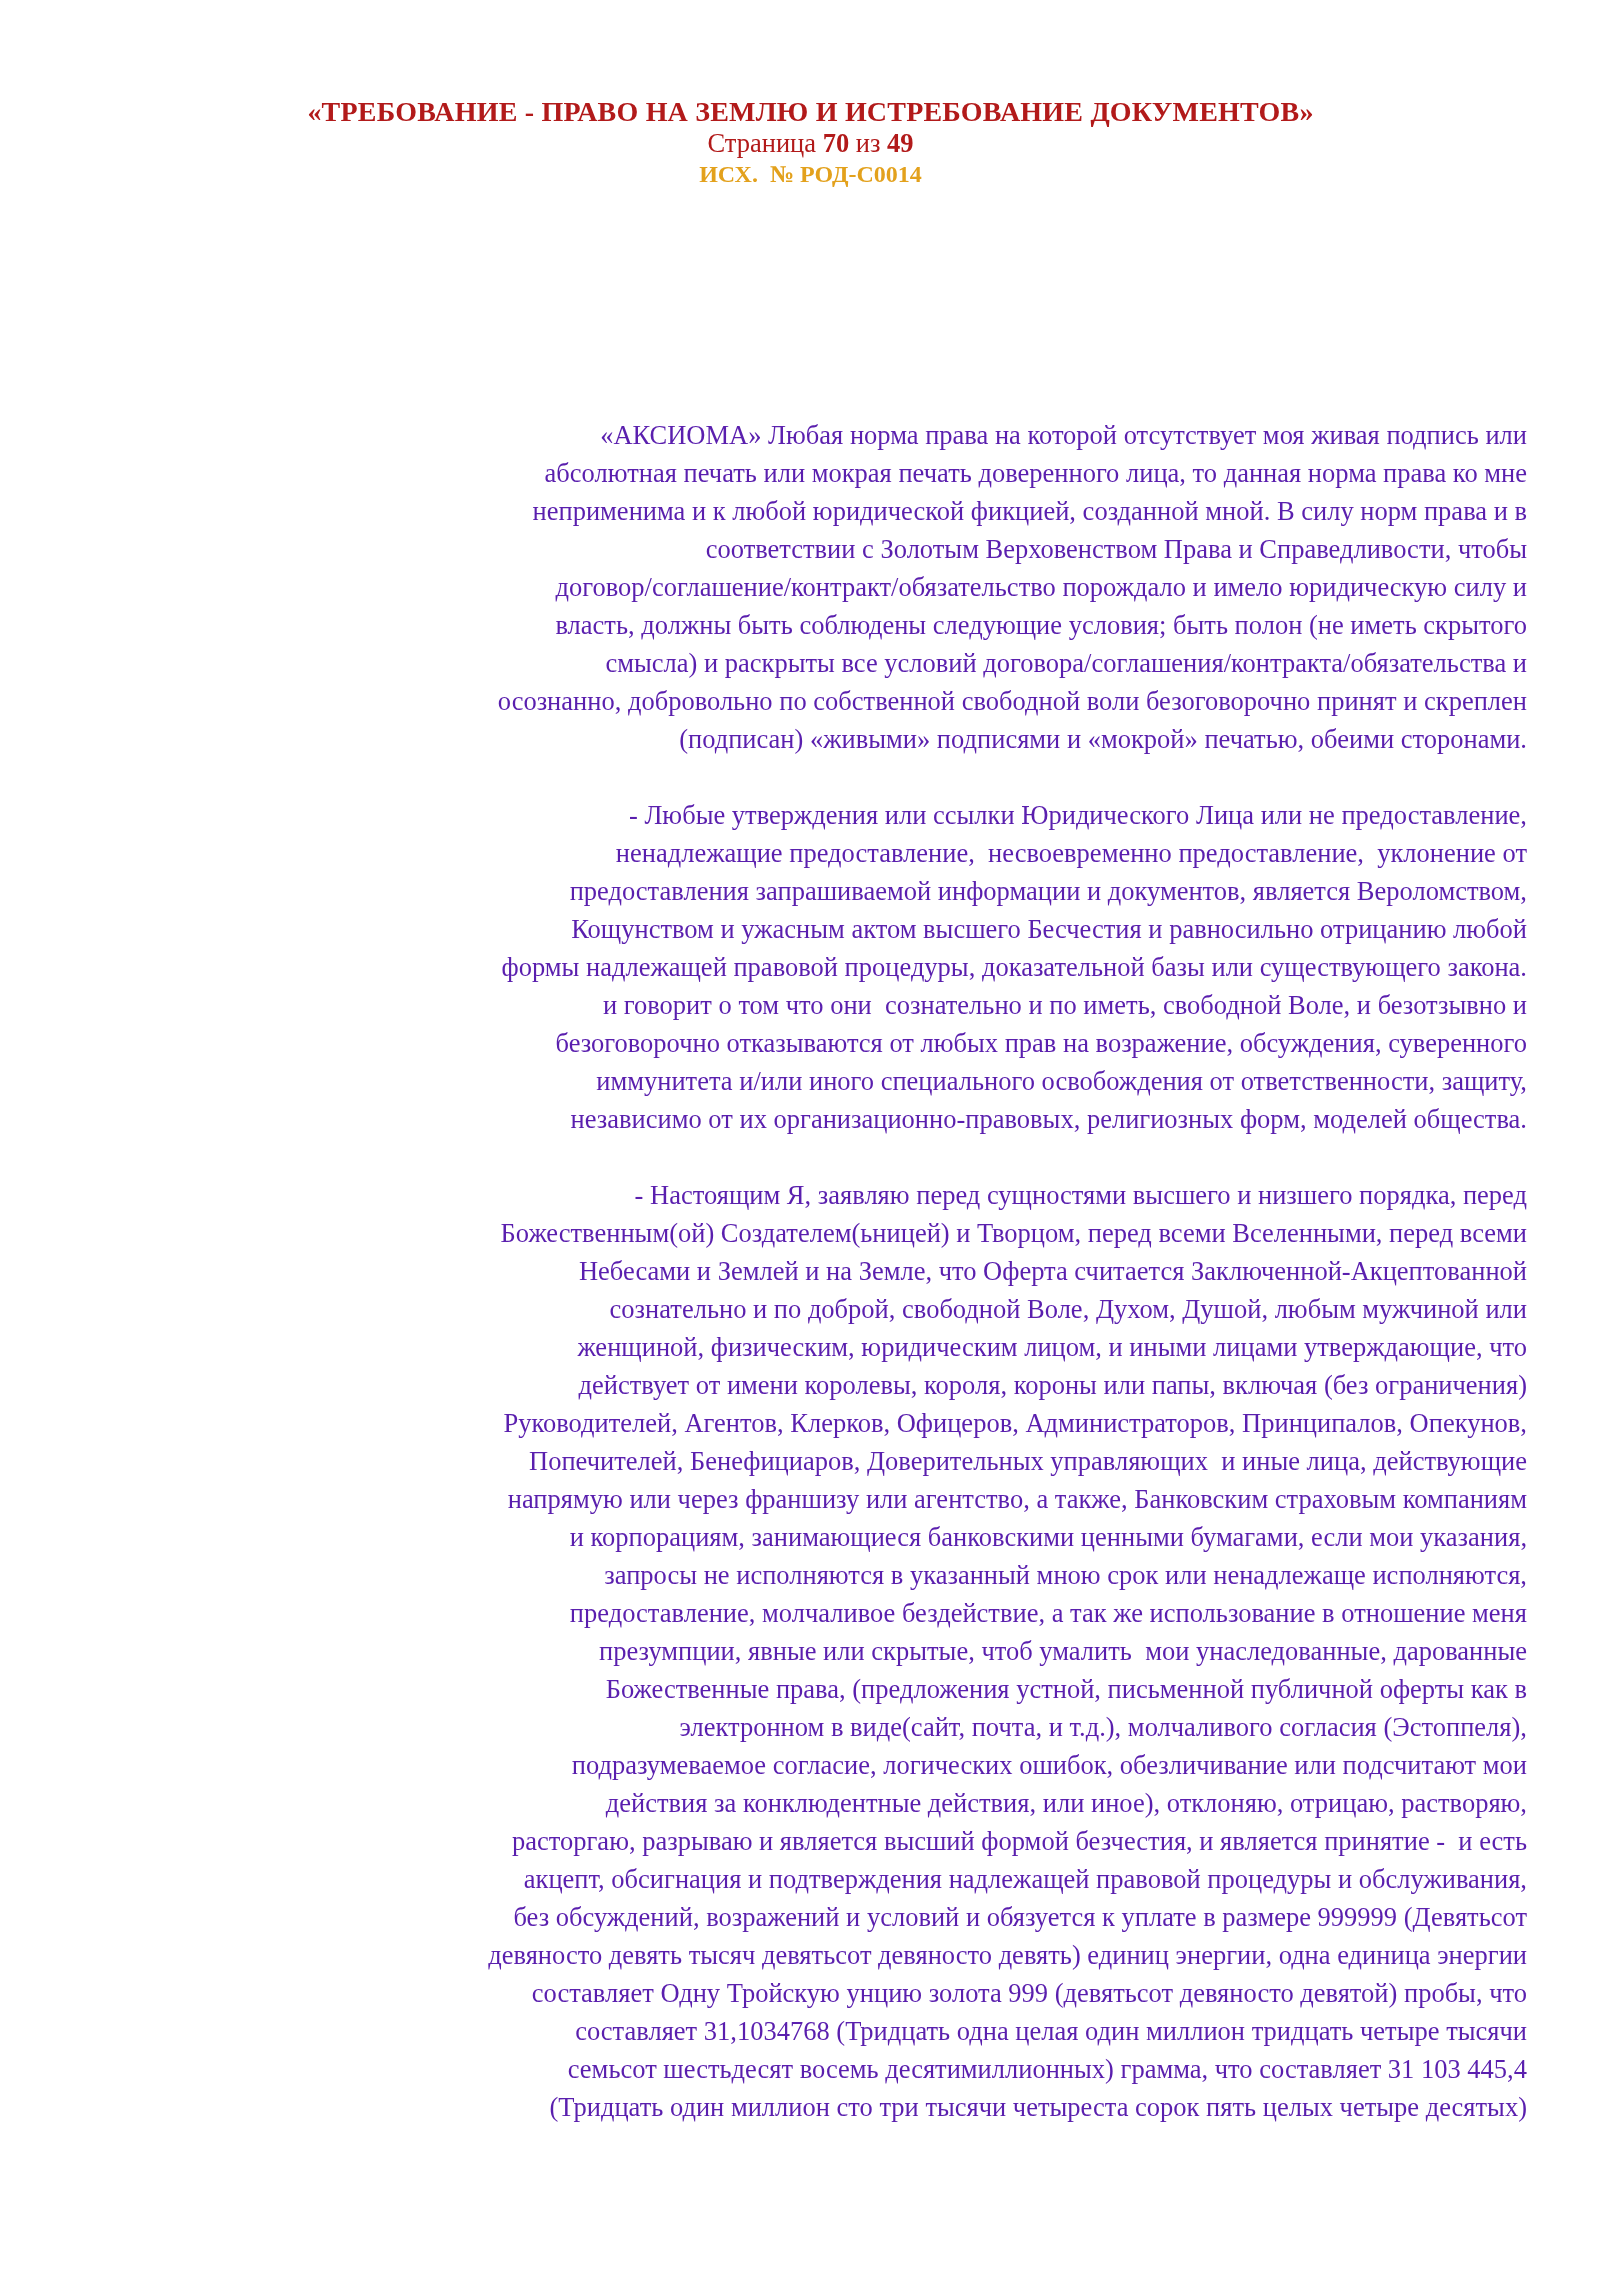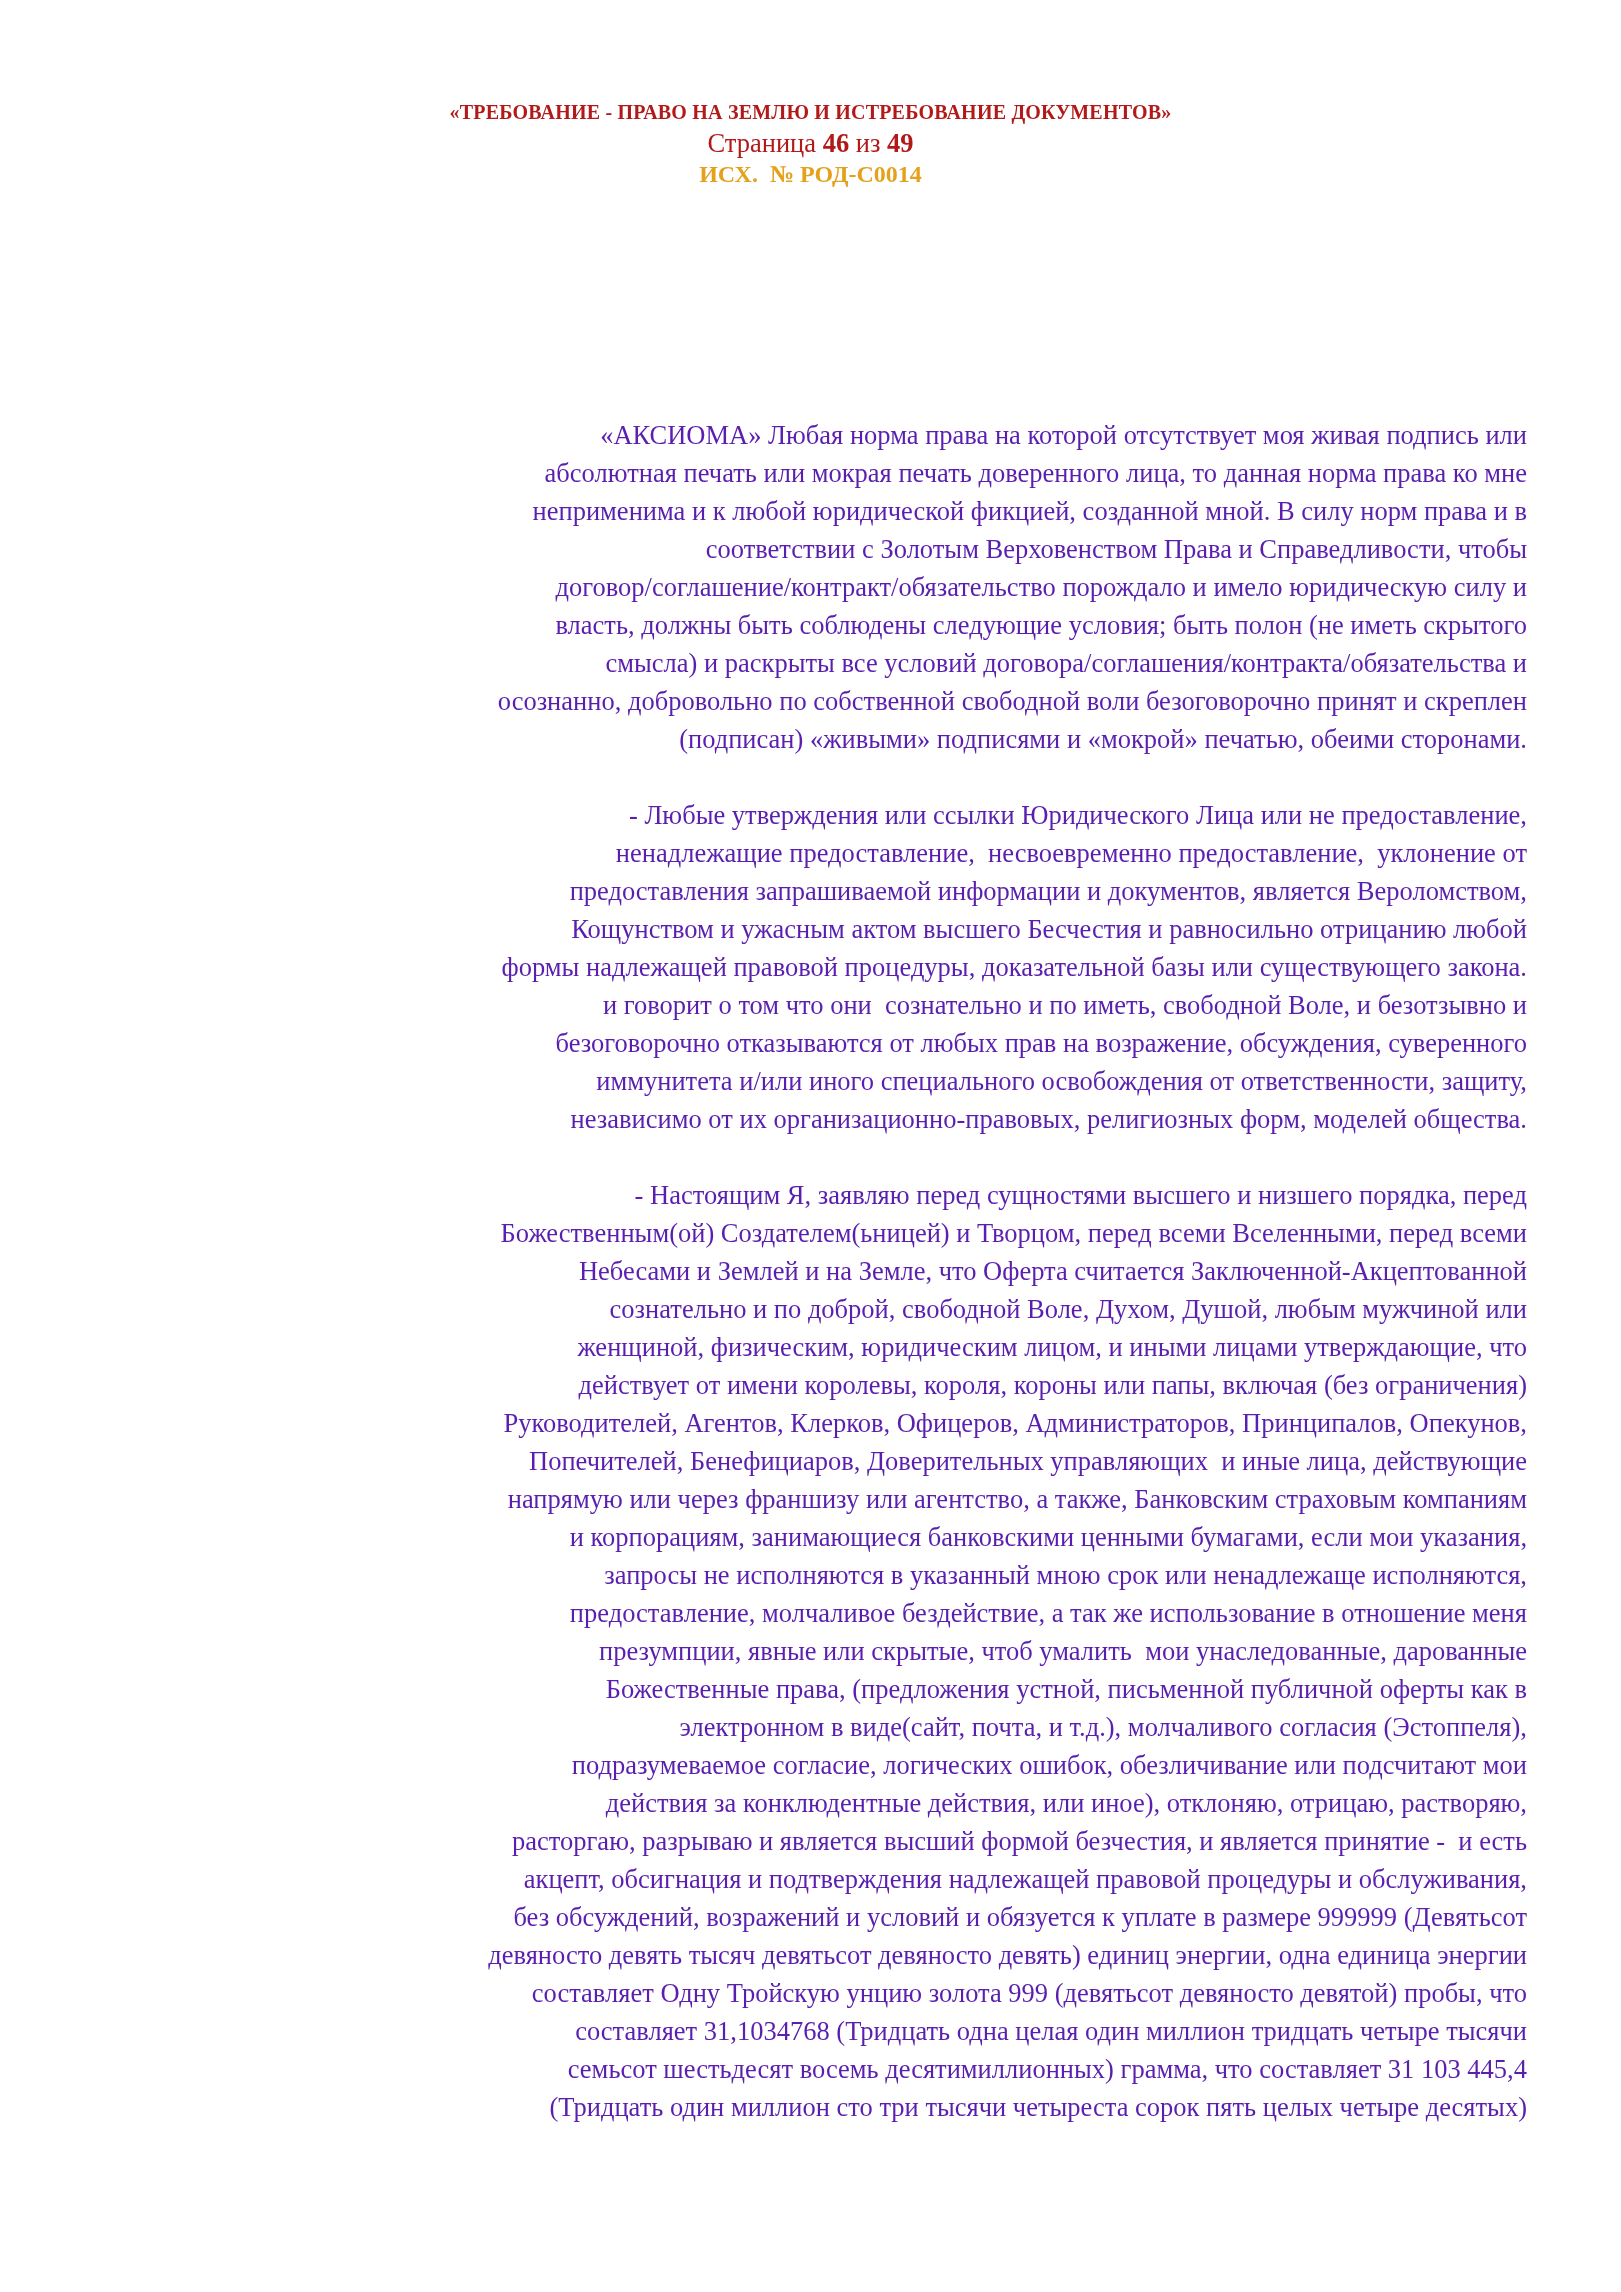--- a/index.html
+++ b/index.html
@@ -15,21 +15,21 @@
     font-family: "Liberation Serif", "DejaVu Serif", serif;
   }
   .doc-header {
     position: absolute;
     top: 96px;
     left: 0;
     width: 1621px;
     text-align: center;
   }
   .doc-title {
-    font-size: 20px;
+    font-size: 28px;
     font-weight: bold;
     color: var(--title-color, #b21a1a);
     line-height: 32px;
     letter-spacing: 0.2px;
   }
   .page-line {
     font-size: 26.5px;
     color: var(--page-color, #b21a1a);
     line-height: 30px;
   }
@@ -62,21 +62,21 @@
     line-height: 38px;
     height: 38px;
     white-space: pre;
   }
 </style>
 </head>
 <body>
 
 <header class="doc-header">
   <div class="doc-title">«ТРЕБОВАНИЕ - ПРАВО НА ЗЕМЛЮ И ИСТРЕБОВАНИЕ ДОКУМЕНТОВ»</div>
-  <div class="page-line"><span>Страница</span> <span class="num">46</span> <span>из</span> <span class="num">49</span></div>
+  <div class="page-line"><span>Страница</span> <span class="num">70</span> <span>из</span> <span class="num">49</span></div>
   <div class="ref-line">ИСХ.  № РОД-С0014</div>
 </header>
 
 <main class="doc-body">
     <div class="paragraph">
       <div class="line">«АКСИОМА» Любая норма права на которой отсутствует моя живая подпись или</div>
       <div class="line">абсолютная печать или мокрая печать доверенного лица, то данная норма права ко мне</div>
       <div class="line">неприменима и к любой юридической фикцией, созданной мной. В силу норм права и в</div>
       <div class="line">соответствии с Золотым Верховенством Права и Справедливости, чтобы</div>
       <div class="line">договор/соглашение/контракт/обязательство порождало и имело юридическую силу и</div>

